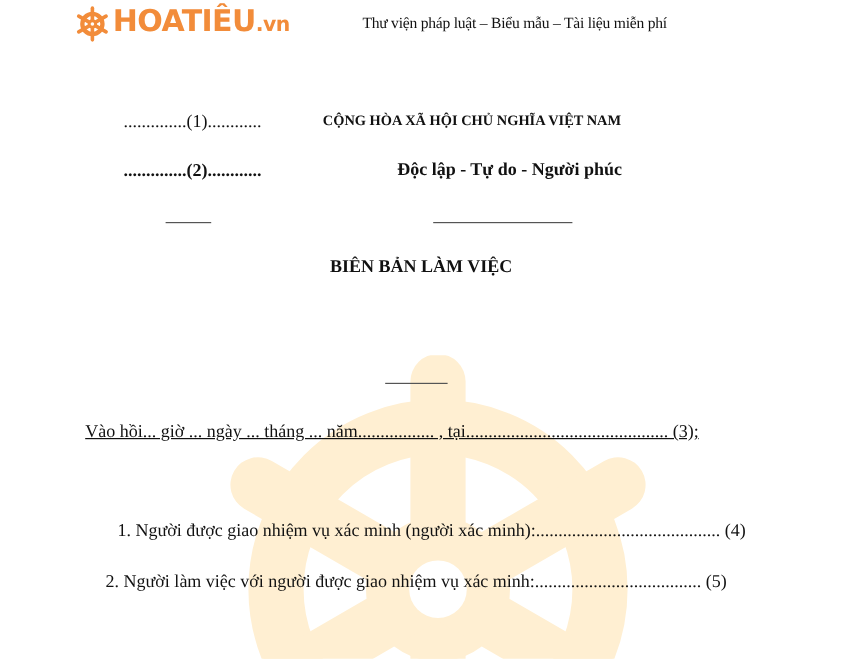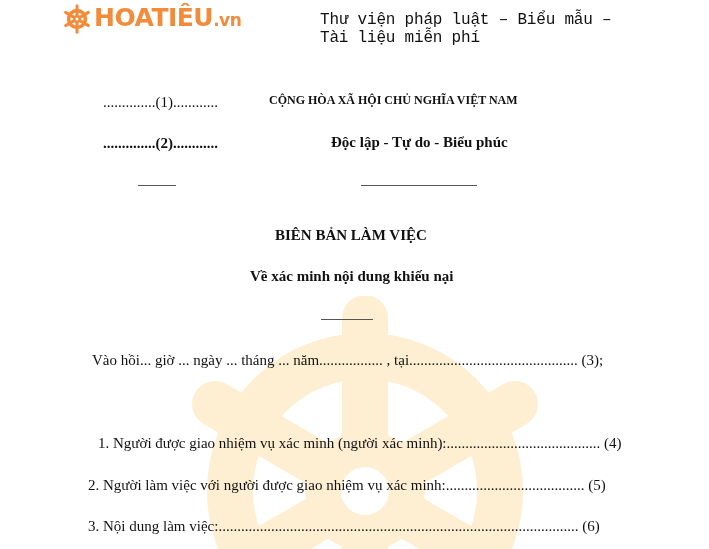--- a/index.html
+++ b/index.html
@@ -4,21 +4,21 @@
   <style>
     html, body { margin: 0; padding: 0; background: #ffffff; }
     body { width: 709px; height: 549px; position: relative; overflow: hidden; font-family: "Liberation Serif", serif; color: #111; }
 
     
     .site-header { position: absolute; left: 0; top: 0; width: 631px; height: 40px; }
     .logo { position: absolute; left: 62px; top: 3px; display: flex; align-items: center; }
     .logo-icon { width: 30px; height: 30px; }
     .logo-text { font-family: "DejaVu Sans", sans-serif; font-weight: bold; font-size: 25px; color: #F28C3A; letter-spacing: -0.5px; margin-left: 2px; line-height: 30px; }
     .logo-text .tld { font-size: 17px; font-weight: bold; }
-    .tagline { position: absolute; left: 320px; top: 11px; font-family: Liberation Mono, monospace; font-size: 16px; color: #111; letter-spacing: -0.2px; }
+    .tagline { position: absolute; left: 302px; top: 11px; font-family: Liberation Serif, serif; font-size: 13px; color: #111; letter-spacing: -0.2px; }
 
     
     .watermark { position: absolute; left: 170px; top: 296px; width: 390px; height: 390px; z-index: 0; }
 
     
     .doc { position: absolute; left: 0; top: 0; width: 709px; height: 549px; z-index: 1; }
     .t { position: absolute; white-space: nowrap; font-size: 15px; }
     .b { font-weight: bold; }
     .rule { position: absolute; height: 1px; background: #555; }
   </style>
@@ -52,24 +52,22 @@
   </g>
   <circle cx="195" cy="195" r="24" fill="#ffffff"></circle>
 </svg>
 
 <div class="doc">
   <div class="t" style="left:103px; top:94px;">..............(1)............</div>
   <div class="t b" style="left:103px; top:135px;">..............(2)............</div>
   <div class="rule" style="left:138px; top:185px; width:38px;"></div>
 
   <div class="t b" style="left:269px; top:93px; font-size:12px;">CỘNG HÒA XÃ HỘI CHỦ NGHĨA VIỆT NAM</div>
-  <div class="t b" style="left:331px; top:134px;">Độc lập - Tự do - Biểu phúc</div>
+  <div class="t b" style="left:331px; top:134px;">Độc lập - Tự do - Người phúc</div>
   <div class="rule" style="left:361px; top:185px; width:116px;"></div>
 
-  <div class="t b" style="left:275px; top:227px;">BIÊN BẢN LÀM VIỆC</div>
-  <div class="t b" style="left:250px; top:268px;">Về xác minh nội dung khiếu nại</div>
+  <div class="t b" style="left:275px; top:215px;">BIÊN BẢN LÀM VIỆC</div>
   <div class="rule" style="left:321px; top:319px; width:52px;"></div>
 
-  <div class="t" style="left:92px; top:352px;">Vào hồi... giờ ... ngày ... tháng ... năm................. , tại............................................. (3);</div>
+  <div class="t" style="left:71px; top:352px;text-decoration:underline;">Vào hồi... giờ ... ngày ... tháng ... năm................. , tại............................................. (3);</div>
   <div class="t" style="left:88px; top:435px;margin-left:10px;">1. Người được giao nhiệm vụ xác minh (người xác minh):......................................... (4)</div>
   <div class="t" style="left:88px; top:477px;">2. Người làm việc với người được giao nhiệm vụ xác minh:..................................... (5)</div>
-  <div class="t" style="left:88px; top:518px;">3. Nội dung làm việc:................................................................................................ (6)</div>
 </div>
 
 </body></html>

